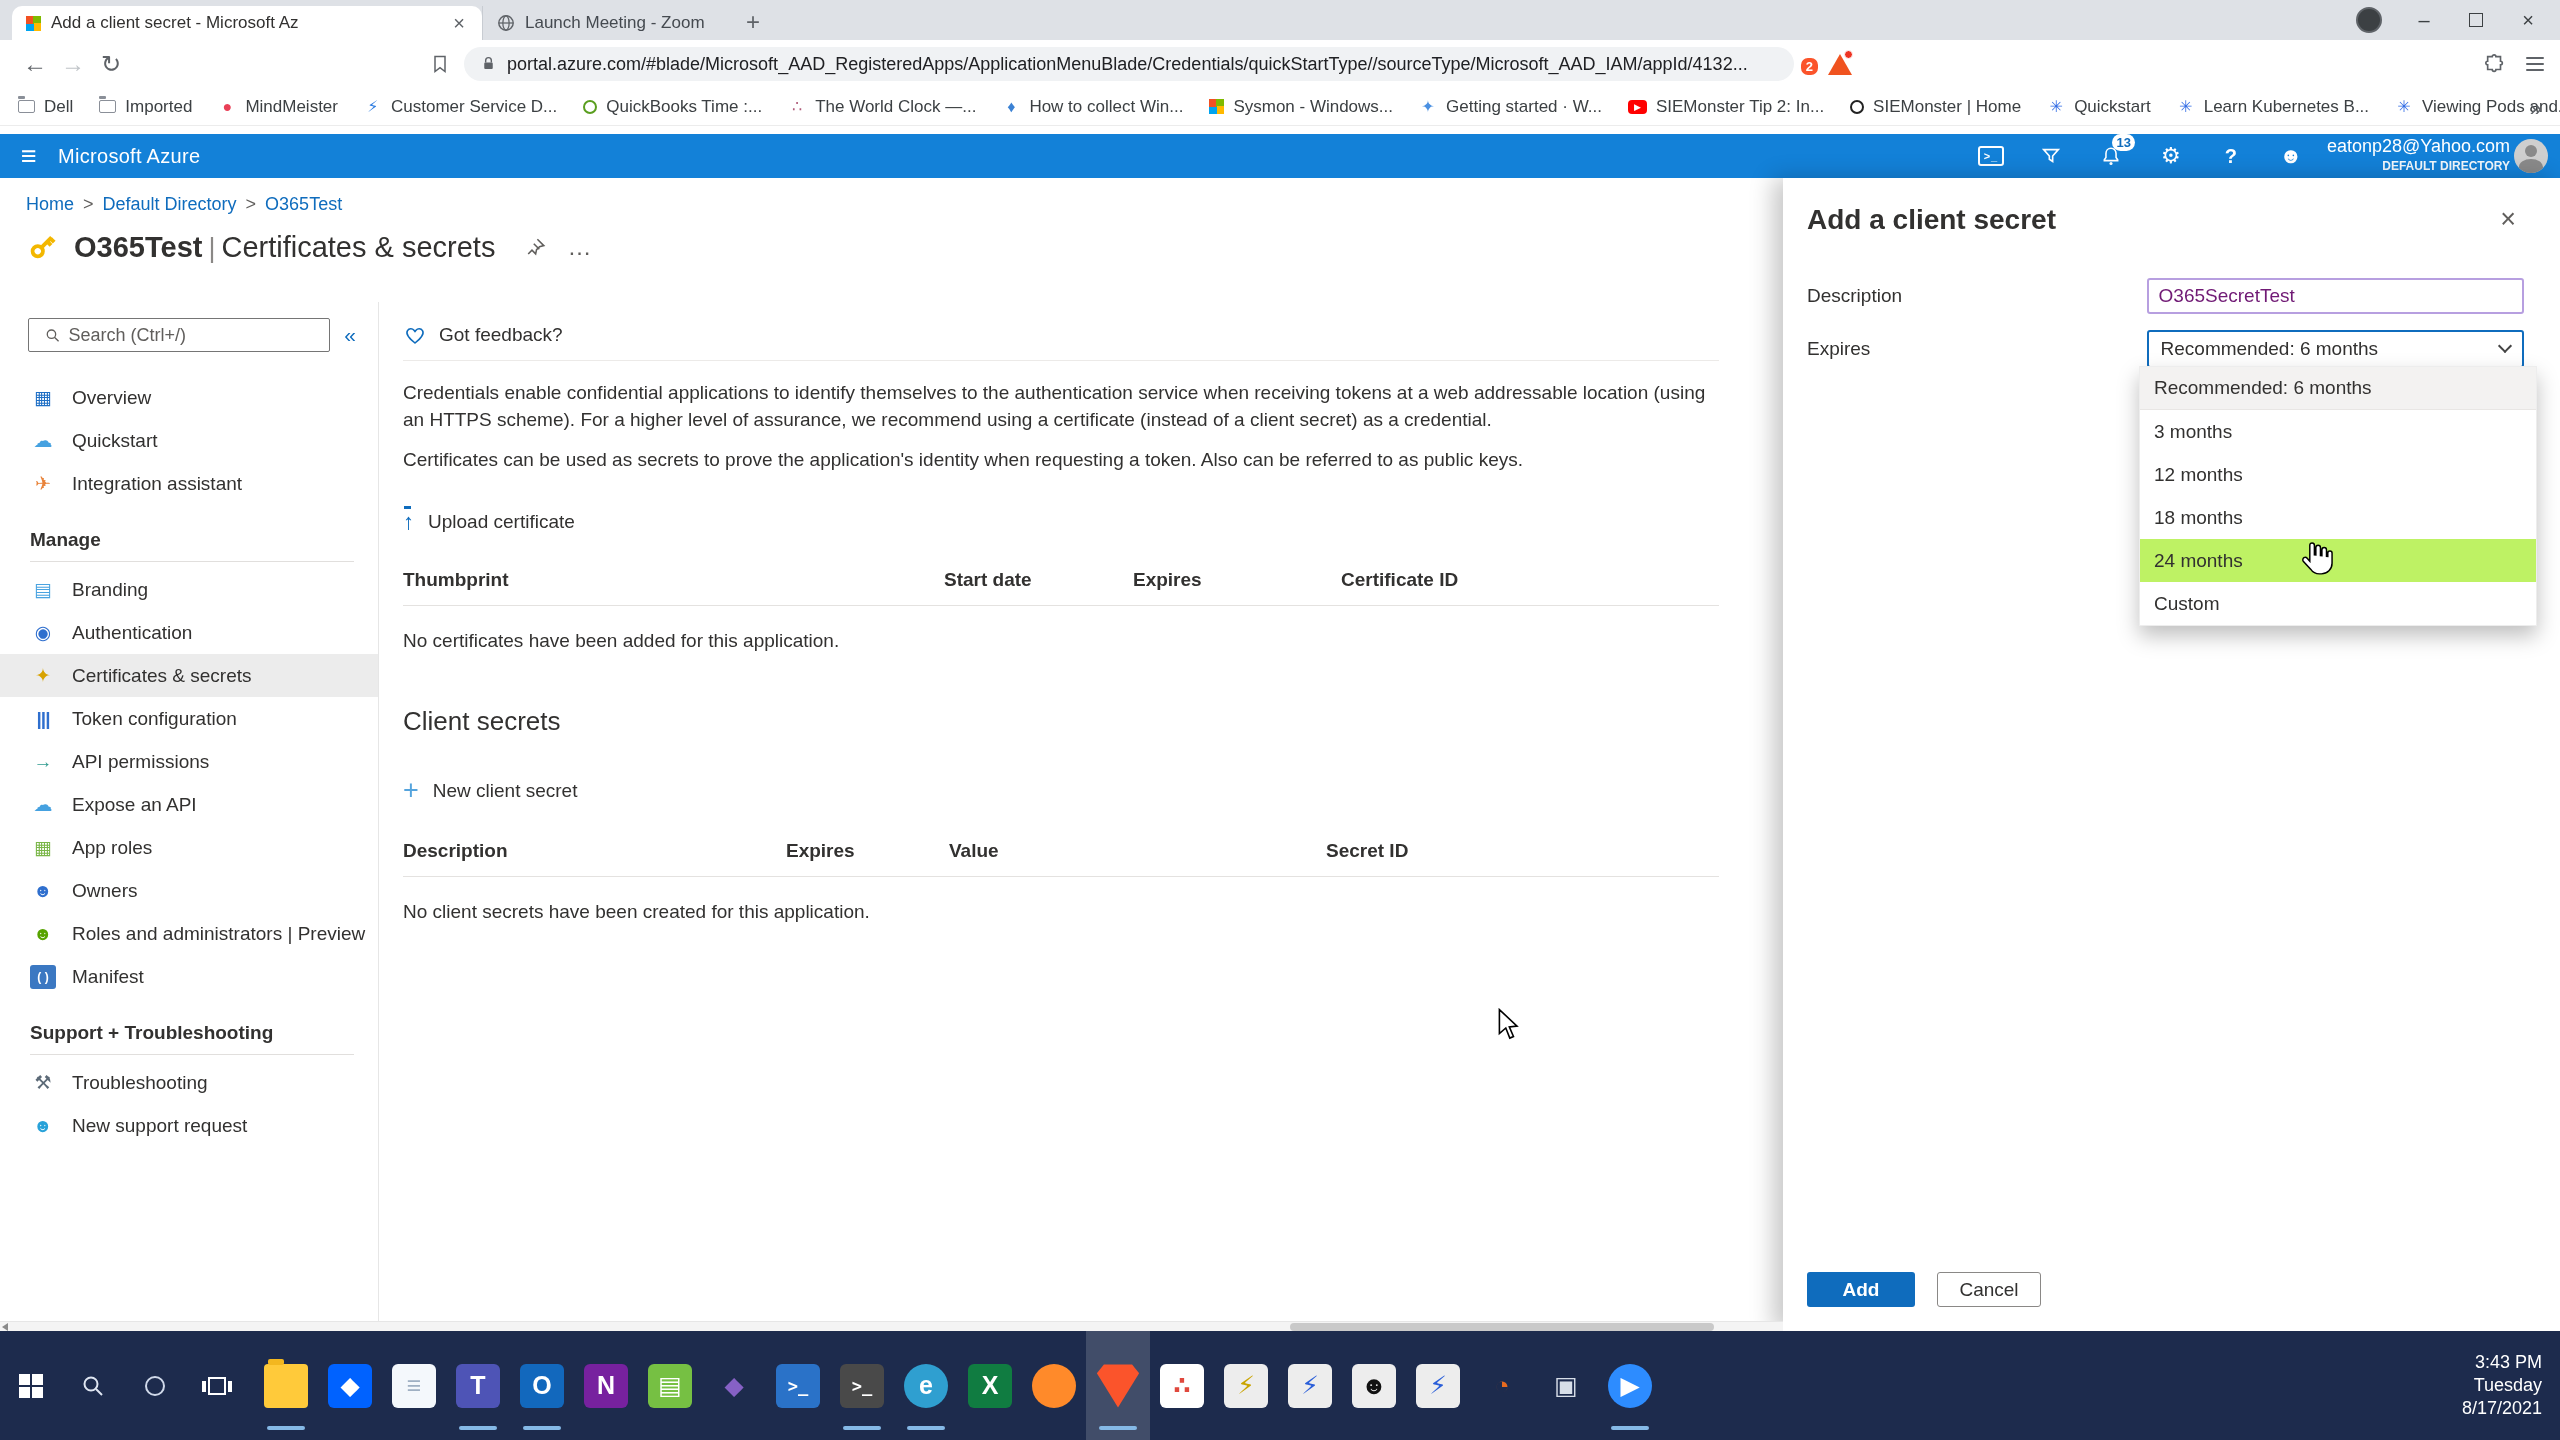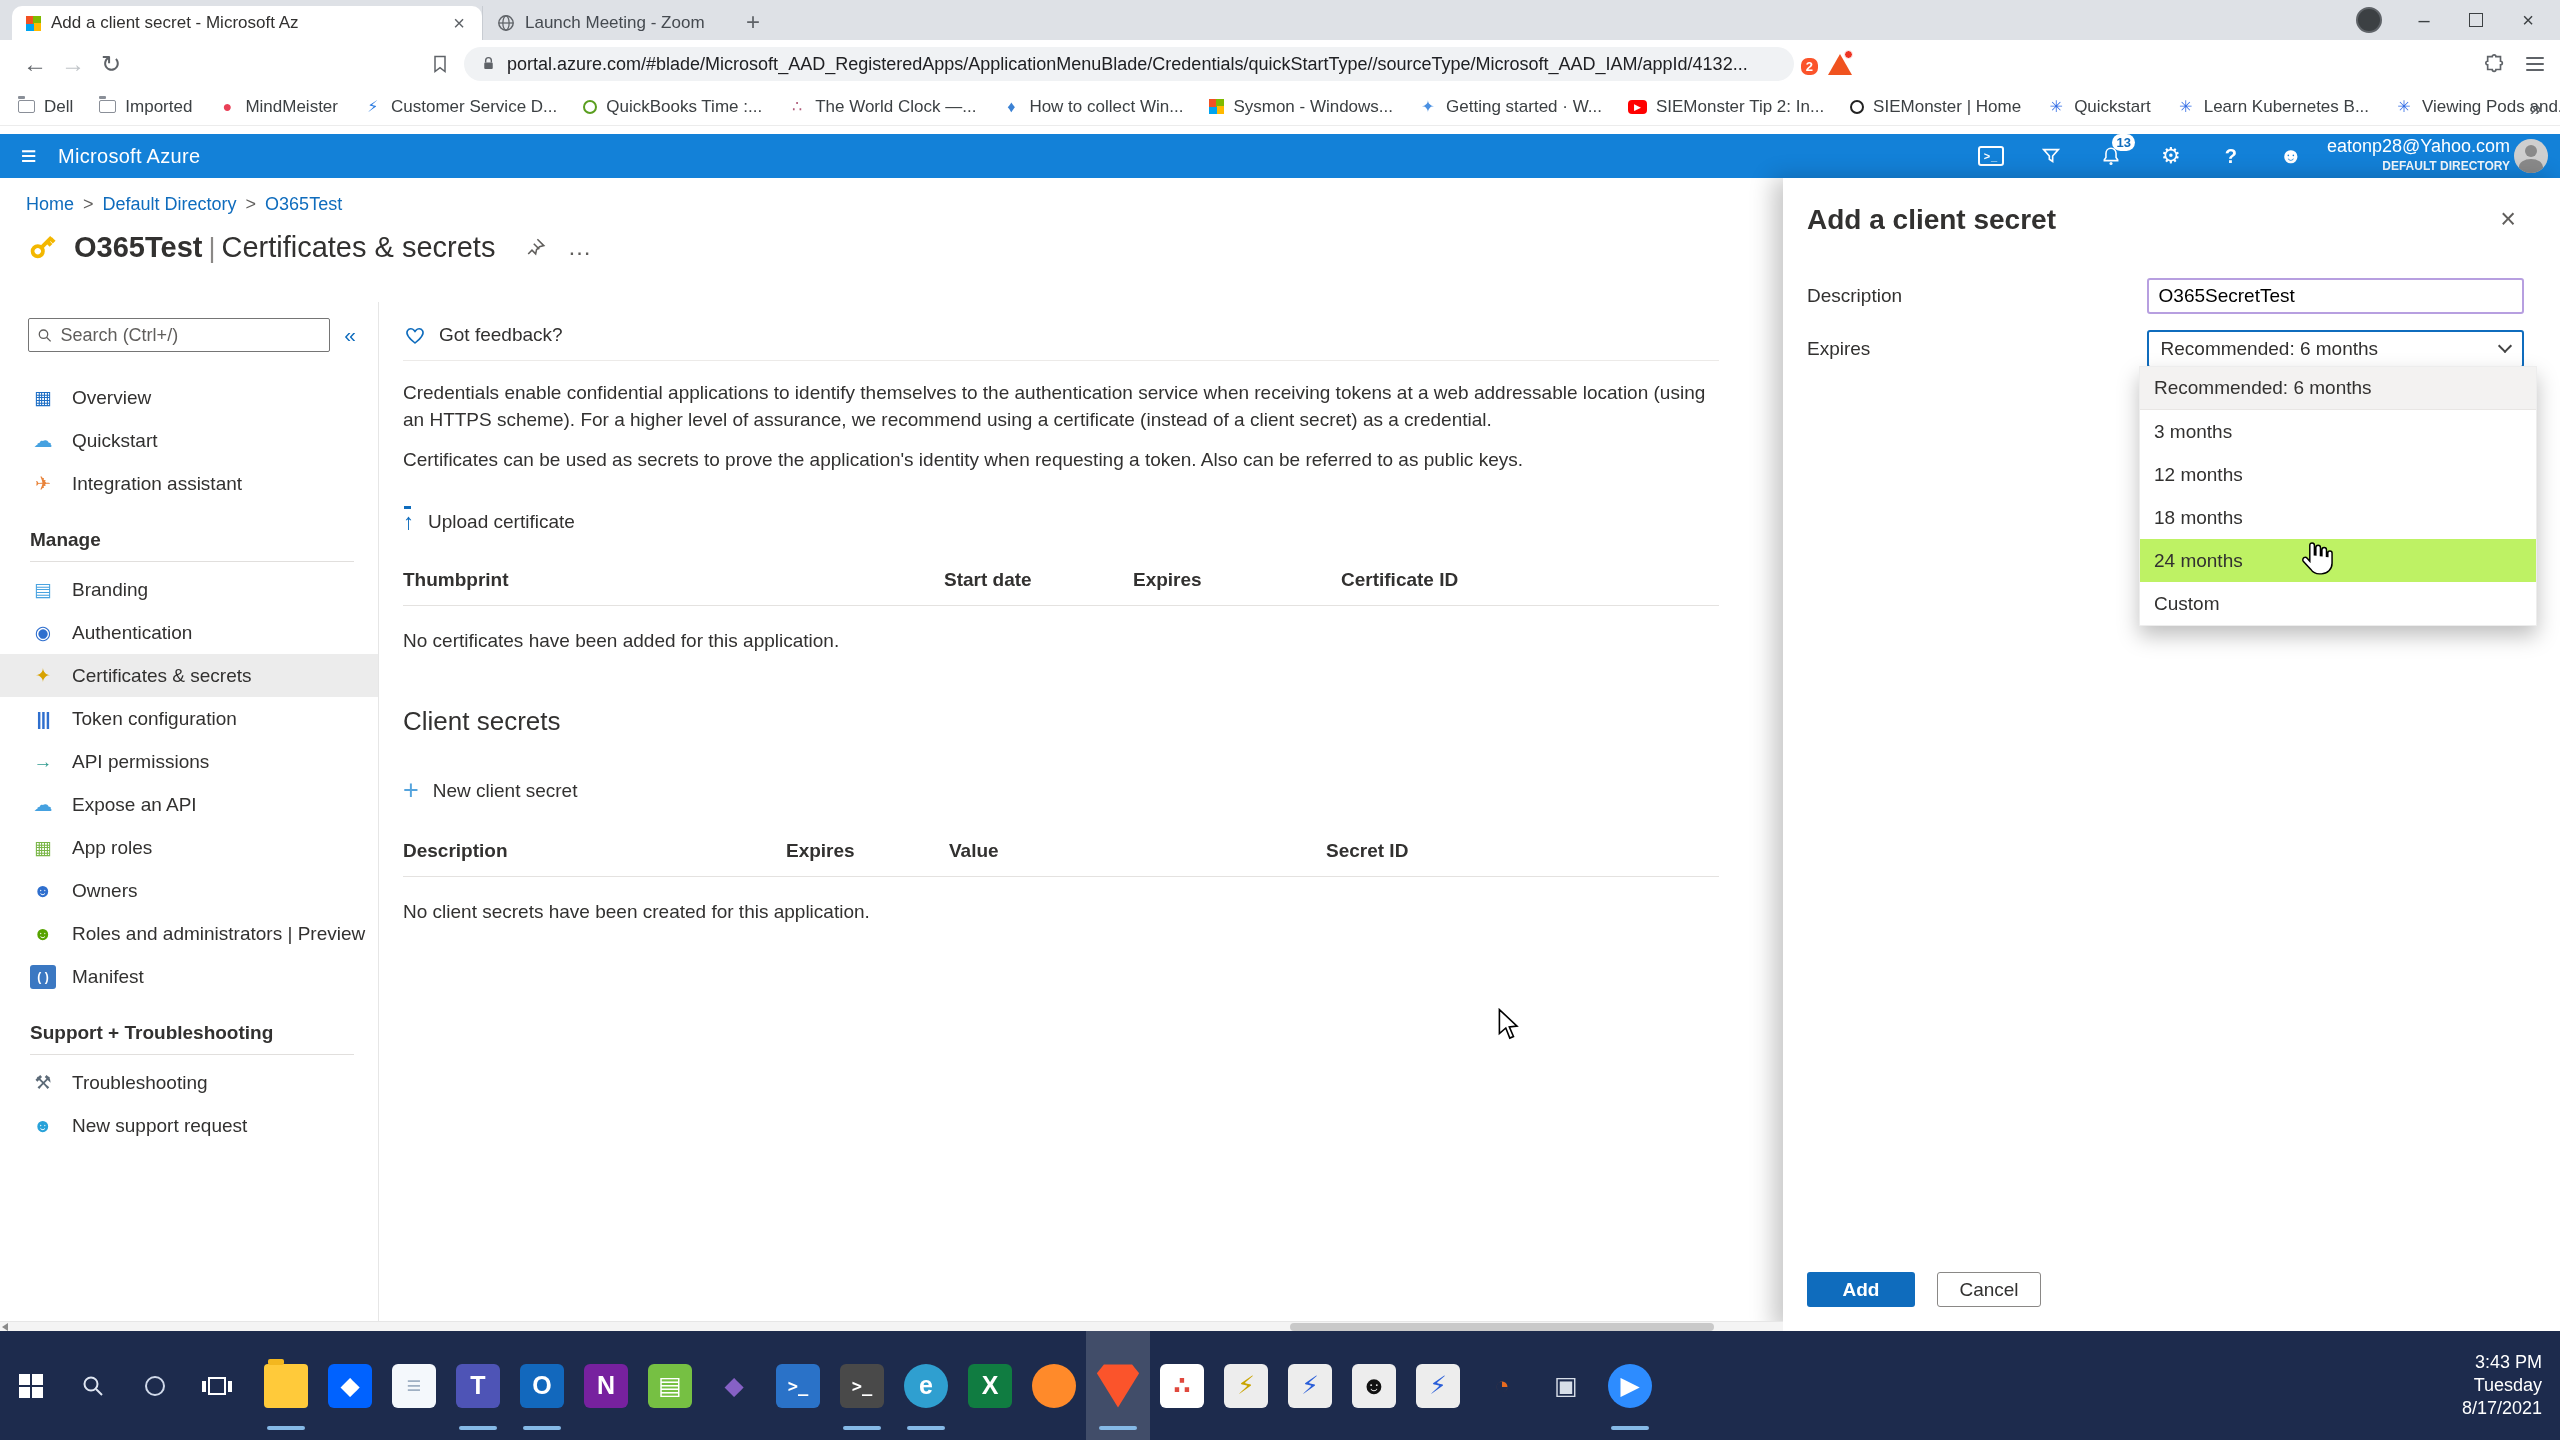--- a/index.html
+++ b/index.html
@@ -73,21 +73,21 @@
   .titlerow{display:flex;align-items:center;margin:14px 0 0 24px;gap:14px}
   .page-title{font-size:29px;font-weight:700;color:#323130}
   .title-sep{color:#8a8886;font-weight:400;margin:0 6px;font-size:27px}
   .title-section{font-weight:400}
   .title-tools{display:flex;gap:20px;margin-left:16px;color:#605e5c;align-items:center}
   .more-dots{font-size:24px;letter-spacing:2px;cursor:pointer}
 
   .contentrow{position:absolute;top:124px;left:0;right:0;bottom:10px;display:flex}
   .sidebar{width:379px;border-right:1px solid #e6e6e6;flex:none;overflow:hidden}
   .sidesearch{margin:16px 8px 0 28px;display:flex;align-items:center}
-  .searchbox{flex:1;height:34px;border:1px solid #757575;border-radius:2px;display:flex;align-items:center;gap:8px;padding:0 8px;background:#fff}
+  .searchbox{flex:1;height:34px;border:1px solid #757575;border-radius:2px;display:flex;align-items:center;gap:8px;padding:0 16px;background:#fff}
   .searchbox input{border:none;outline:none;font-size:18px;color:#605e5c;width:100%;background:transparent}
   .searchbox input::placeholder{color:#605e5c}
   .collapse{color:#0f6cbd;font-size:21px;margin:0 14px;cursor:pointer}
   .menulist{margin-top:24px}
   .srow{display:flex;align-items:center;height:43px;padding-left:30px;gap:16px;font-size:19px;color:#323130;cursor:pointer}
   .srow.selected{background:#ececec}
   .srow.header{display:block;height:auto;margin:24px 24px 6px 30px;padding:0 0 10px 0;font-weight:700;border-bottom:1px solid #e1dfdd;cursor:default}
   .sicon{width:26px;height:24px;line-height:24px;text-align:center;font-size:19px;flex:none;border-radius:3px;display:inline-block}
   .sicon.sm{font-size:12px;font-weight:700}
   .sicon.bars{font-weight:700;letter-spacing:-1px}
@@ -112,21 +112,21 @@
   
   .panel{position:absolute;left:1783px;top:178px;right:0;bottom:0;background:#fff;box-shadow:-10px 0 22px rgba(0,0,0,.22);padding:26px 36px 0 24px;font-size:19px}
   .panel-head{display:flex;align-items:flex-start}
   .panel-title{font-size:28px;font-weight:600;color:#323130}
   .panel-close{margin-left:auto;font-size:27px;color:#605e5c;cursor:pointer;line-height:1;padding:2px 8px}
   .frow{display:flex;align-items:center}
   .frow.first{margin-top:42px}
   .frow.second{margin-top:16px}
   .flabel{width:340px}
   .fcontrol{width:378px}
-  .desc-input{width:100%;height:36px;border:2px solid #b79fe0;border-radius:3px;font:inherit;color:#000000;padding:0 10px;outline:none}
+  .desc-input{width:100%;height:36px;border:2px solid #b79fe0;border-radius:3px;font:inherit;color:#701a75;padding:0 10px;outline:none}
   .select{height:38px;border:2px solid #0f6cbd;border-radius:3px;display:flex;align-items:center;padding:0 12px;cursor:pointer;background:#fff}
   .chev{margin-left:auto;width:10px;height:10px;border-right:2px solid #444;border-bottom:2px solid #444;transform:rotate(45deg);margin-top:-6px}
   .dropdown{position:absolute;left:356px;top:188px;width:398px;background:#fff;box-shadow:0 10px 20px rgba(0,0,0,.25);border:1px solid #ededed;z-index:6}
   .opt{height:43px;display:flex;align-items:center;padding:0 14px;cursor:pointer}
   .opt.selected{background:#f3f2f1;border-bottom:1px solid #e8e6e4}
   .opt.hover{background:#bef264}
   .panel-actions{position:absolute;bottom:24px;left:24px;display:flex;gap:22px}
   .btn-add{width:108px;height:35px;background:#0f6cbd;color:#fff;border:none;font:inherit;font-weight:700;border-radius:3px;cursor:pointer}
   .btn-cancel{width:104px;height:35px;background:#fff;border:1px solid #8a8886;font:inherit;border-radius:3px;color:#323130;cursor:pointer}
 

